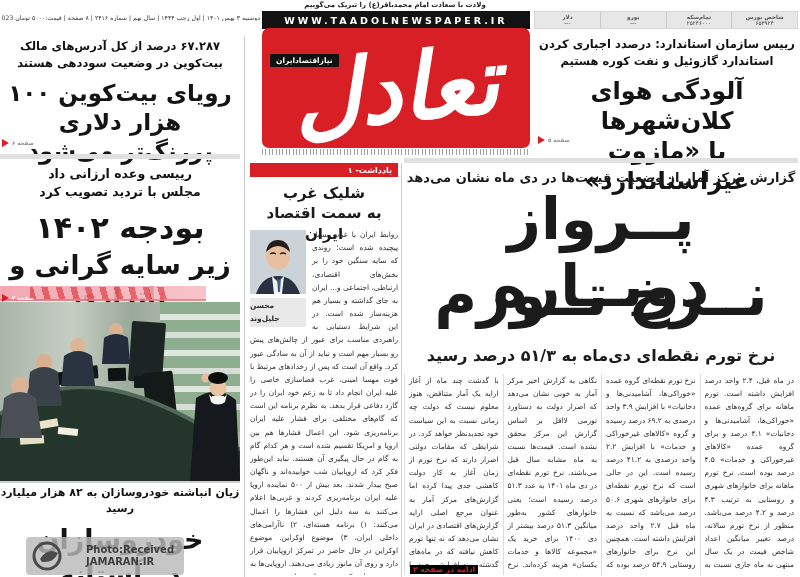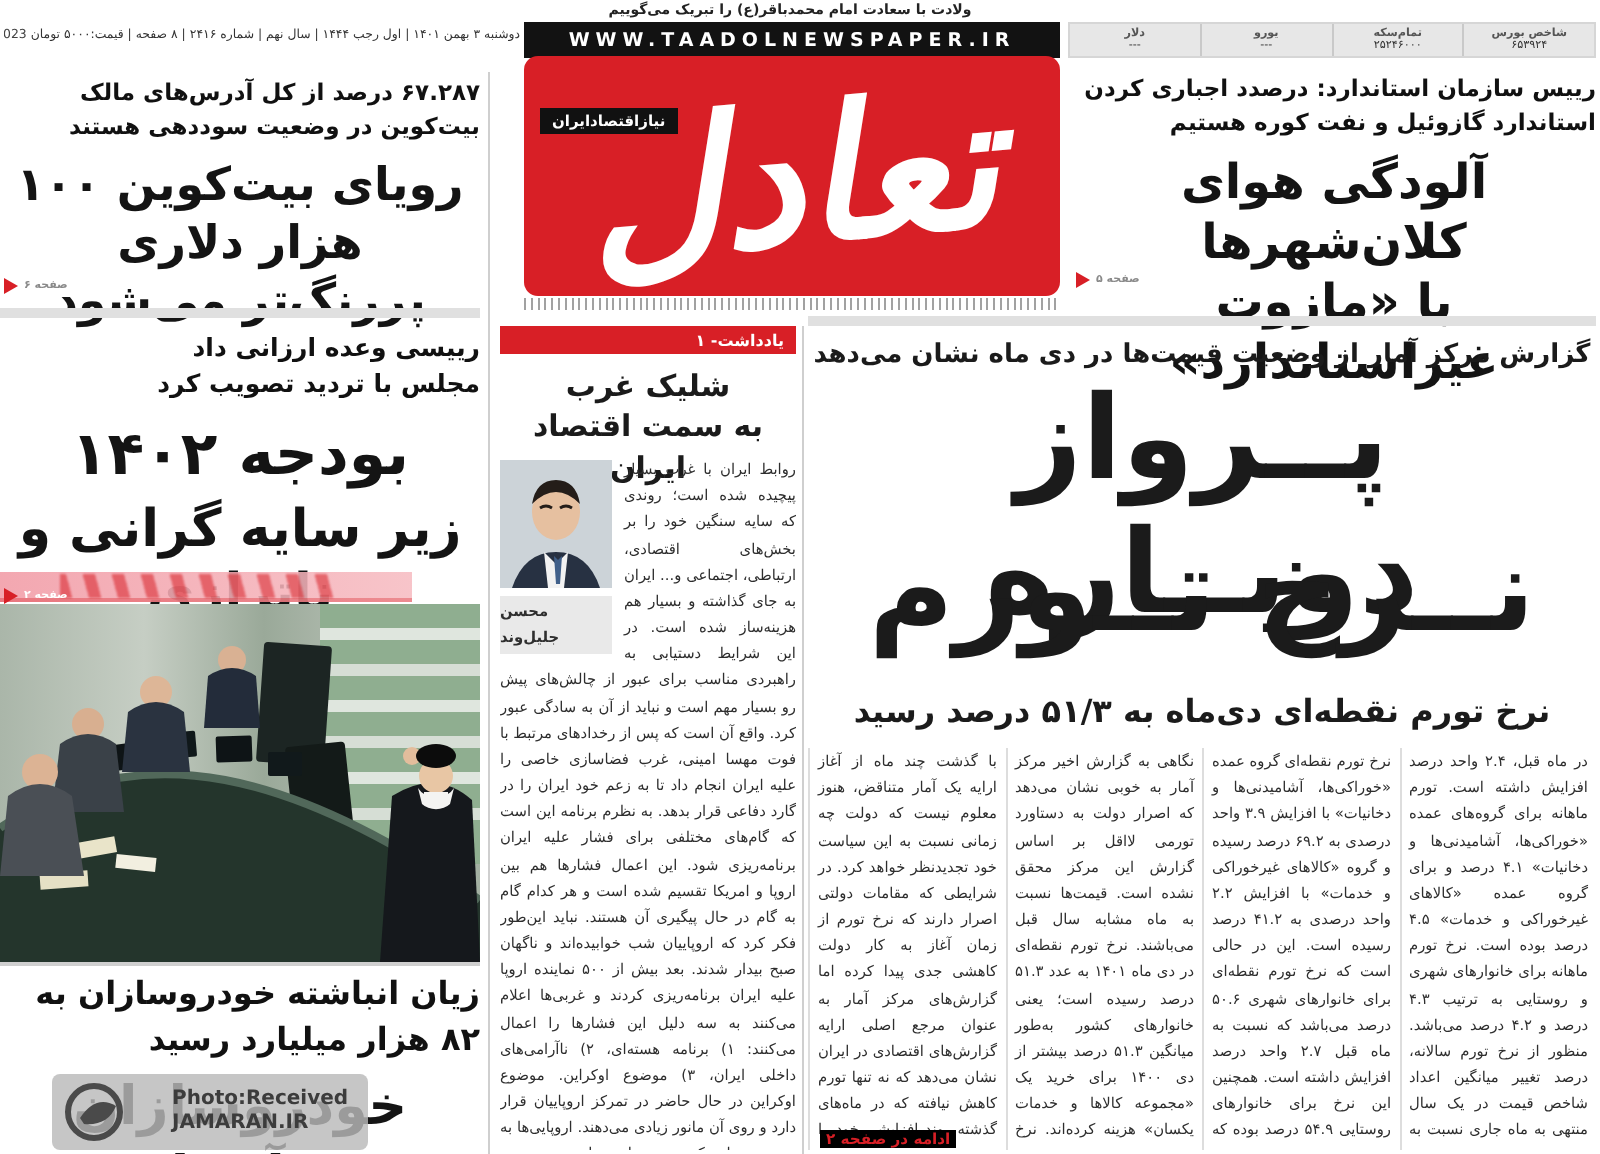--- a/index.html
+++ b/index.html
@@ -33,21 +33,21 @@
     font-family:"DejaVu Serif", serif; font-style:italic; font-weight:bold;
     font-size:92px; color:#fff; text-align:center; line-height:150px;
     transform:rotate(-5deg); letter-spacing:-4px; }
   .logo-tag { position:absolute; top:26px; left:8px; background:#111; color:#fff;
     font-size:7.5px; font-weight:bold; padding:2px 6px; }
   .ruler { position:absolute; top:149px; left:262px; width:268px; height:6px;
     background:
       repeating-linear-gradient(to right, #8a8a8a 0 1px, transparent 1px 3.4px);
     opacity:.8; }
   
-  .kicker { font-weight:bold; color:#111; line-height:1.45; }
+  .kicker { font-weight:bold; color:#111; text-align:center; line-height:1.45; }
   .headline { font-weight:700; color:#141414; text-align:center; line-height:1.25;
     letter-spacing:-.3px; }
   .hdiv { position:absolute; background:#e0e0e0; }
   .vline { position:absolute; width:1px; background:#cfcfcf; }
   .pmark { position:absolute; display:flex; align-items:center; gap:3px; }
   .tri { width:0; height:0; border-top:4px solid transparent; border-bottom:4px solid transparent;
     border-left:7px solid #d81f26; }
   .ptxt { font-size:5.5px; color:#8a8a8a; font-weight:bold; }
   
   .blk-btc { position:absolute; top:38px; left:0; width:240px; }
@@ -58,21 +58,21 @@
   .blk-budget .h1 { font-size:30px; margin-top:8px; }
   .blk-budget .h2 { font-size:26px; margin-top:2px; }
   .ribbon { position:absolute; top:286px; left:0; width:206px; height:15px;
     background:linear-gradient(to right, rgba(242,160,170,.92), rgba(246,186,192,.85));
     box-shadow:inset 0 -2px 0 rgba(216,31,38,.35); z-index:3; overflow:hidden; }
   .ribbon-blot { position:absolute; top:1px; left:30px; width:140px; height:12px;
     background:repeating-linear-gradient(75deg, rgba(216,31,38,.55) 0 6px, transparent 6px 14px);
     filter:blur(.6px); }
   .photo-wrap { position:absolute; top:302px; left:0; width:240px; height:179px; overflow:hidden; }
   .blk-auto { position:absolute; top:485px; left:0; width:240px; }
-  .blk-auto .kicker { font-size:16px; }
+  .blk-auto .kicker { font-size:11px; }
   .blk-auto .h1 { font-size:27px; margin-top:6px; }
   .blk-auto .h2 { font-size:27px; margin-top:1px; }
   .watermark { position:absolute; top:537px; left:26px; width:158px; height:38px;
     background:rgba(185,185,185,.82); border-radius:4px; z-index:6;
     display:flex; align-items:center; gap:20px; padding:3px 6px; }
   .wm-logo { width:34px; height:30px; flex:0 0 auto; }
   .wm-text { font-size:10px; font-weight:bold; color:#3c3c3c; line-height:1.25; direction:ltr; }
   
   .note-tab { position:absolute; top:163px; left:250px; width:148px; height:14px;
     background:#d81f26; color:#fff; font-size:8px; font-weight:bold;

